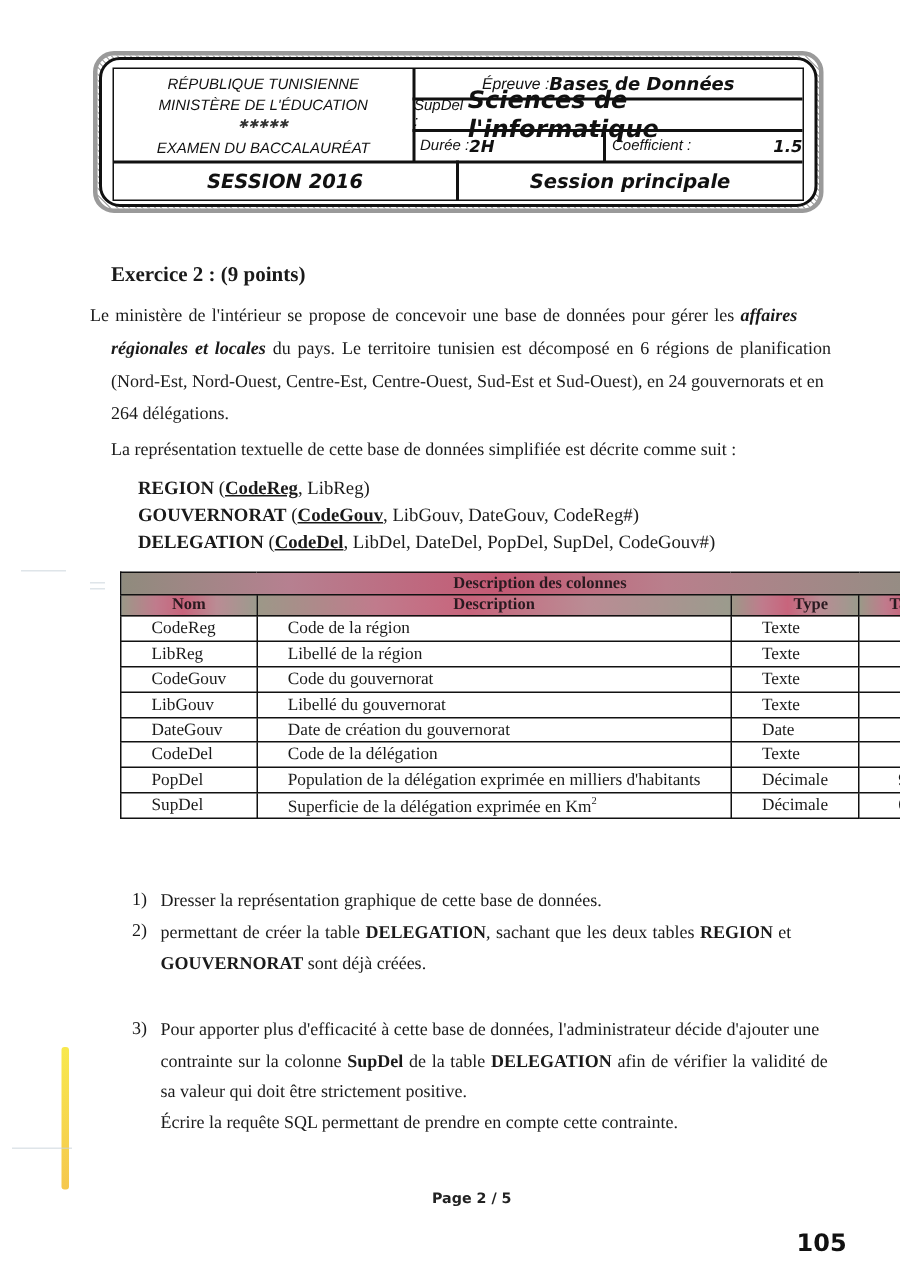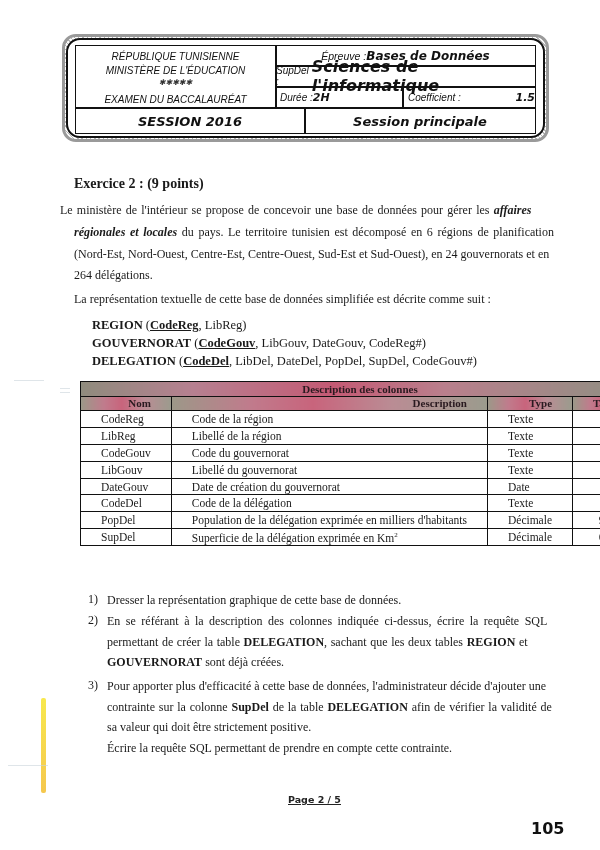--- a/index.html
+++ b/index.html
@@ -31,28 +31,28 @@
   .schema { position: absolute; left: 92px; font-size: 12.5px; white-space: nowrap; }
   .u { text-decoration: underline; }
   b { font-weight: bold; }
   i { font-style: italic; }
 
   
   .ctable { position: absolute; left: 80px; top: 381px; width: 462px; border-collapse: collapse; font-size: 11.5px; }
   .ctable td, .ctable th { border: 1px solid #111; padding: 0 20px; height: 16.9px; white-space: nowrap; }
   .ctable .hdr th { height: 14.5px; font-weight: bold; font-size: 11px; color: #2a1a20;
                     background: linear-gradient(90deg,#8f8b7d 0%,#b68090 20%,#c45a74 45%,#b97f8c 65%,#8d9082 100%); }
-  .ctable .hdr2 th { background: linear-gradient(90deg,#9c9888 0%,#c07b8c 25%,#c8647c 45%,#ba8c94 70%,#9b9b8d 100%); text-align: right; }
+  .ctable .hdr2 th { background: linear-gradient(90deg,#9c9888 0%,#c07b8c 25%,#c8647c 45%,#ba8c94 70%,#9b9b8d 100%); }
   .ctable td.c { text-align: center; }
   .w1 { width: 66px; } .w2 { width: 292px; } .w3 { width: 59px; } .w4 { width: 45px; }
   sup { font-size: 7px; vertical-align: 5px; }
   .qnum { position: absolute; left: 88px; font-size: 12px; }
   .qtext { position: absolute; left: 107px; width: 454px; font-size: 12px; line-height: 20.5px; text-align: justify; }
 
-  .footer-page { position: absolute; left: 288px; top: 794px; font-family: "DejaVu Sans", sans-serif; font-size: 9.5px; font-weight: bold; color: #222; text-decoration: underline; }
+  .footer-page { position: absolute; left: 288px; top: 794px; font-family: "DejaVu Sans", sans-serif; font-size: 9.5px; font-weight: bold; color: #222; }
   .footer-num { position: absolute; left: 531px; top: 819px; font-family: "DejaVu Sans", sans-serif; font-size: 16px; font-weight: bold; color: #111; }
 </style>
 </head>
 <body>
 
 <div class="stripe"></div>
 <div class="faint" style="left:14px;top:380px;width:30px;"></div>
 <div class="faint" style="left:60px;top:388px;width:10px;"></div>
 <div class="faint" style="left:60px;top:392px;width:10px;"></div>
 <div class="faint" style="left:8px;top:765px;width:40px;"></div>
@@ -176,21 +176,20 @@
     <td class="c">6,3</td>
   </tr>
 </tbody>
   </table>
 
 <div class="qnum" style="top:592px;">1)</div>
 <div class="qtext" style="top:590px;">Dresser la représentation graphique de cette base de données.</div>
 
 <div class="qnum" style="top:613px;">2)</div>
 <div class="qtext" style="top:611px;">
-  <div style="word-spacing:2.5px;white-space:nowrap;">En se référant à la description des colonnes indiquée ci-dessus, écrire la requête SQL</div>
   <div style="white-space:nowrap;word-spacing:0.6px;"><span>permettant de créer la table </span><b>DELEGATION</b><span>, sachant que les deux tables </span><b>REGION</b><span> et</span></div>
   <div><b>GOUVERNORAT</b><span> sont déjà créées.</span></div>
 </div>
 
 <div class="qnum" style="top:678px;">3)</div>
 <div class="qtext" style="top:676px;">
   <div style="white-space:nowrap;">Pour apporter plus d'efficacité à cette base de données, l'administrateur décide d'ajouter une</div>
   <div style="white-space:nowrap;word-spacing:0.8px;"><span>contrainte sur la colonne </span><b>SupDel</b><span> de la table </span><b>DELEGATION</b><span> afin de vérifier la validité de</span></div>
   <div>sa valeur qui doit être strictement positive.</div>
   <div>Écrire la requête SQL permettant de prendre en compte cette contrainte.</div>

